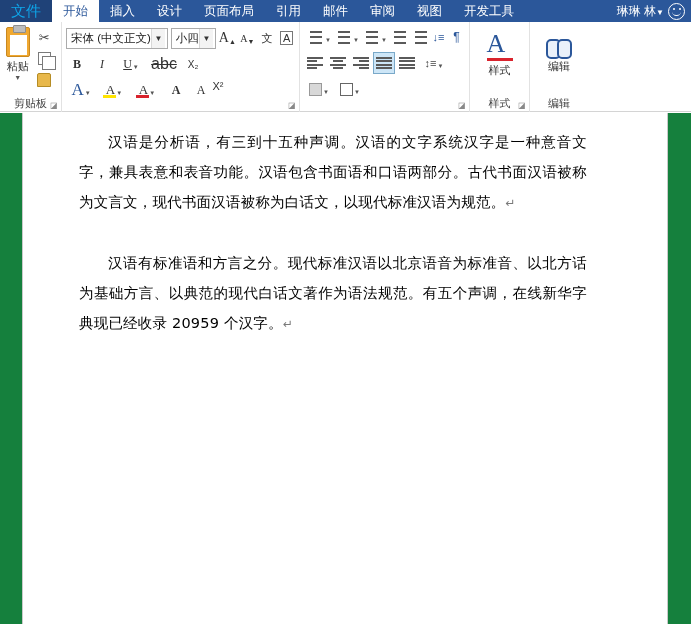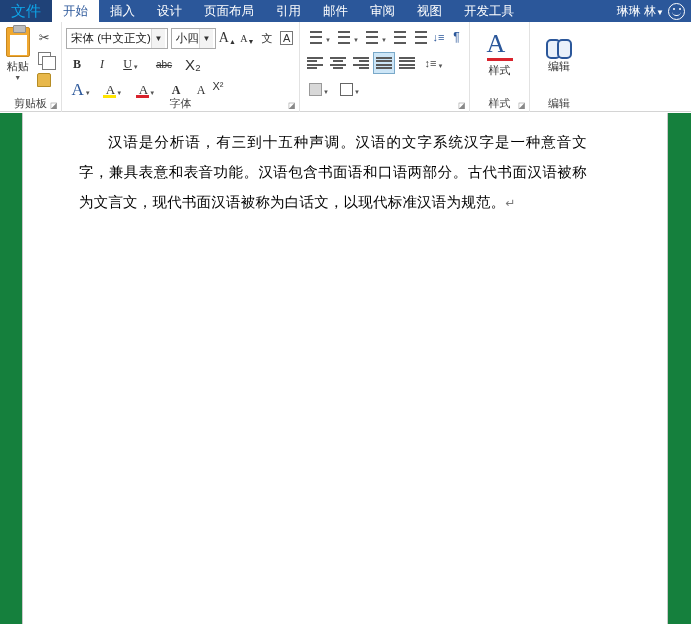--- a/index.html
+++ b/index.html
@@ -412,24 +412,24 @@
               <span class="b-bold">B</span>
             </div>
           <div class="ico-btn">
               <span class="b-ital">I</span>
             </div>
           <div class="ico-btn wide">
               <span class="b-under">U</span>
               <span class="caret">▼</span>
             </div>
           <div class="ico-btn wide">
-              <span style="font-size:10px;text-decoration:line-through;">abc</span>
-            </div>
-          <div class="ico-btn">
-              <span style="font-size:15px;">X₂</span>
+              <span style="font-size:16px;text-decoration:line-through;">abc</span>
+            </div>
+          <div class="ico-btn">
+              <span style="font-size:10px;">X₂</span>
             </div>
           <div class="ico-btn">
               <span style="font-size:11px;margin-top:44px;">X²</span>
             </div>
         </div>
         <div class="font-row">
           <div class="ico-btn wide">
               <span class="big-a">A</span>
               <span class="caret">▼</span>
             </div>
@@ -444,21 +444,20 @@
               <span class="caret">▼</span>
             </div>
           <div class="ico-btn">
               <span style="font-size:12px;font-weight:bold;font-family:'Liberation Serif',serif;">A</span>
             </div>
           <div class="ico-btn">
               <span style="font-size:12px;font-family:'Liberation Serif',serif;">A</span>
             </div>
         </div>
       </div>
-      <div class="rgroup-label">字体</div>
       <div class="rgroup-launcher">◪</div>
     </div>
 
     <div class="rgroup g-para">
       <div style="display:flex;flex-direction:column;flex:1;">
         <div class="para-row">
           <div class="ico-btn wide">
               <span class="list-ico">
                 <i></i>
                 <i></i>
@@ -584,18 +583,19 @@
       <div class="rgroup-label">编辑</div>
     </div>
 
   </div>
 
   <div class="doc-area">
     <div class="page">
       <div class="doc-body">
         <p class="doc-p"><span>汉语是分析语，有三到十五种声调。汉语的文字系统汉字是一种意音文字，兼具表意和表音功能。汉语包含书面语和口语两部分。古代书面汉语被称为文言文，现代书面汉语被称为白话文，以现代标准汉语为规范。</span><span class="pilcrow">↵</span></p>
         <p class="doc-p spacer"></p>
+        <p class="doc-p"><span>汉语有标准语和方言之分。现代标准汉语以北京语音为标准音、以北方话为基础方言、以典范的现代白话文著作为语法规范。有五个声调，在线新华字典现已经收录 20959 个汉字。</span><span class="pilcrow">↵</span></p>
         <p class="doc-p spacer"></p>
       </div>
     </div>
   </div>
 
 </div>
 
 </body></html>

